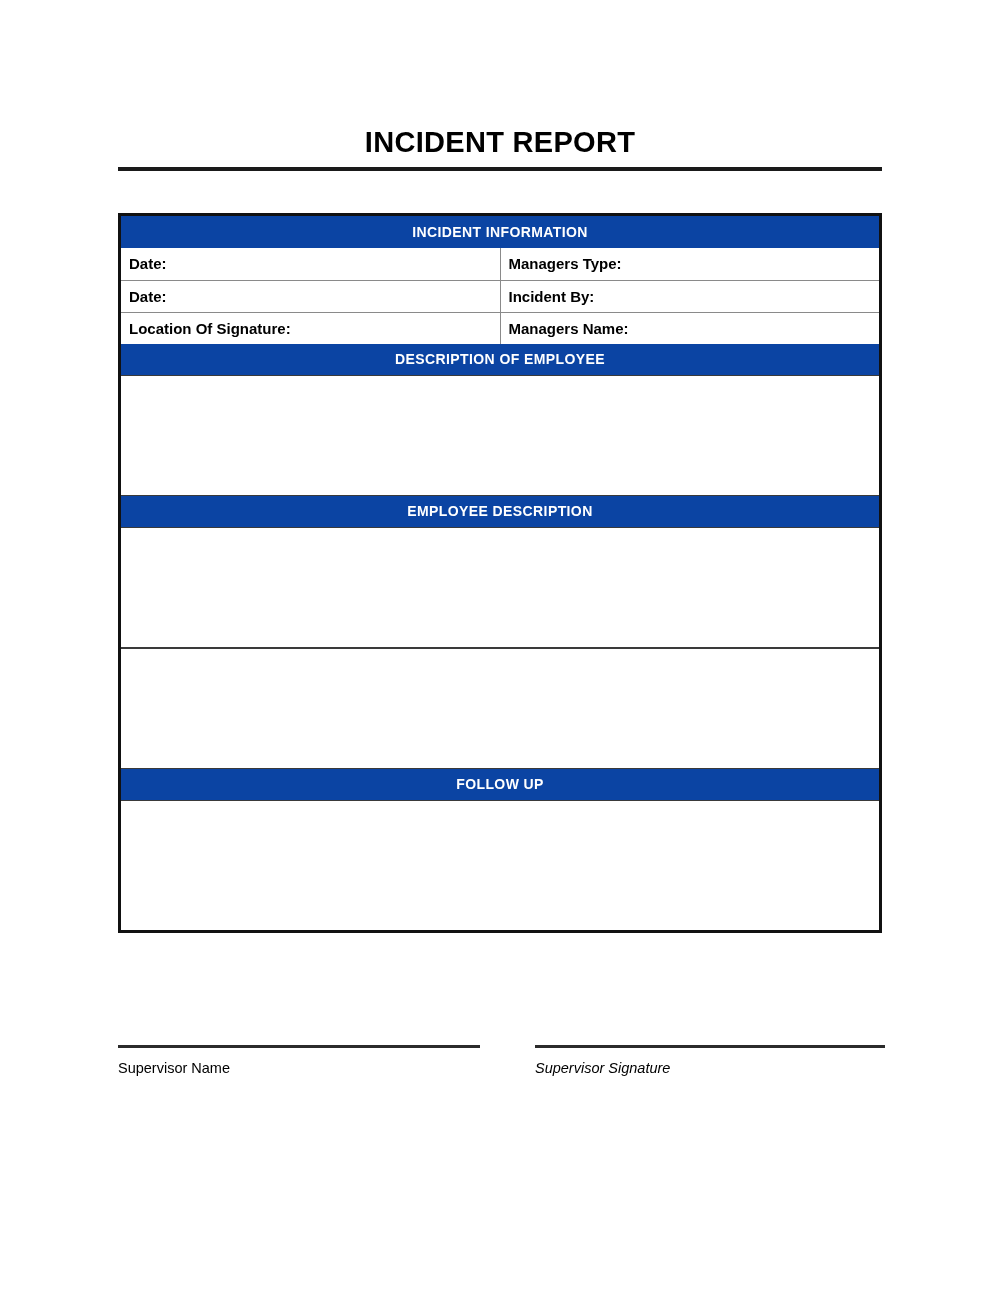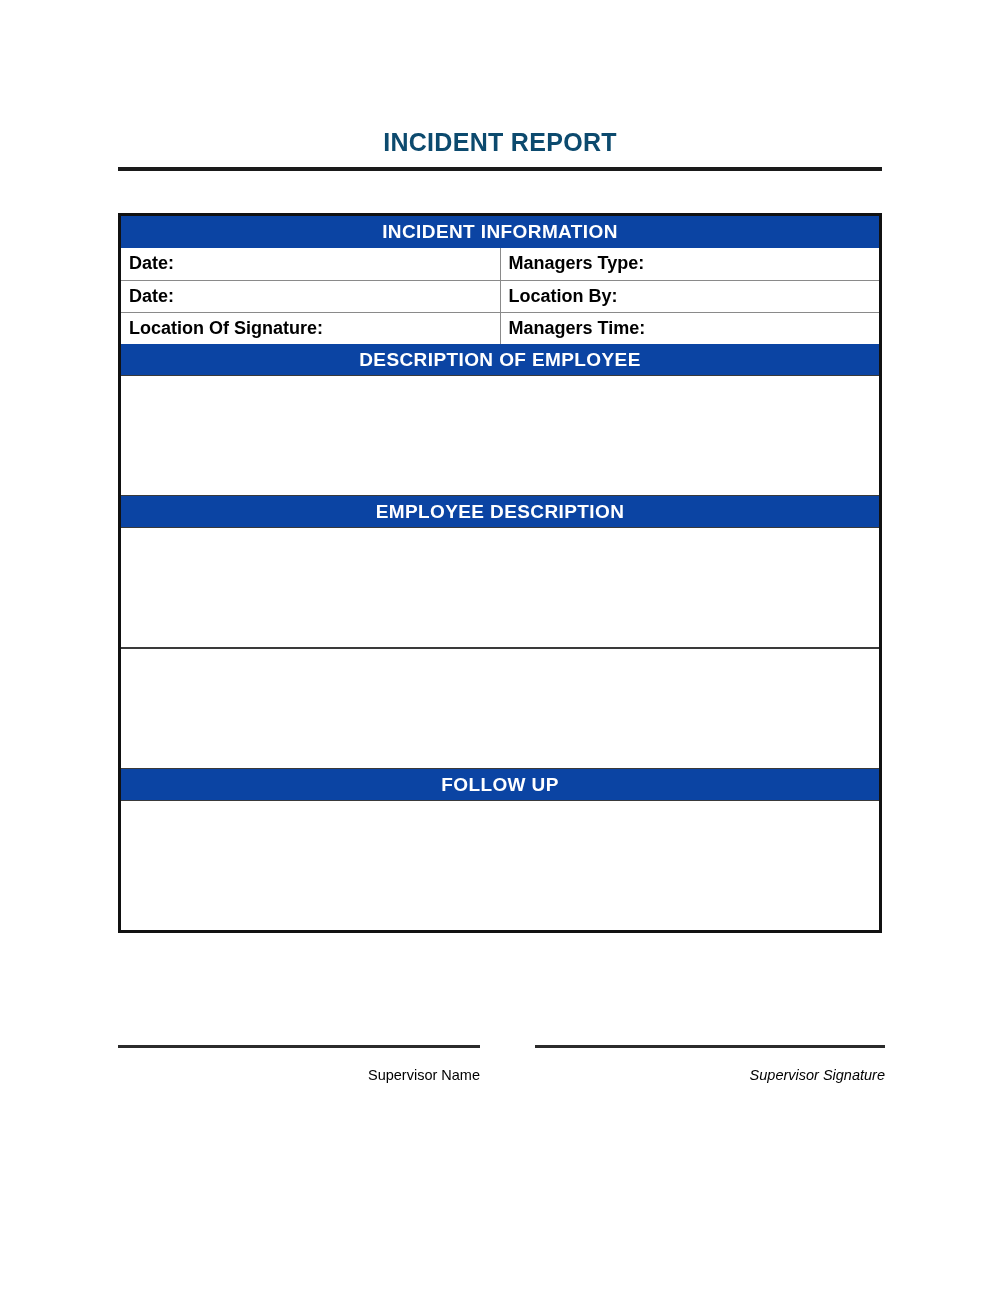--- a/index.html
+++ b/index.html
@@ -24,26 +24,26 @@
   }
 
   
   .title-block {
     position: absolute;
     left: 118px;
     top: 126px;
     width: 764px;
   }
   .doc-title {
-    font-size: 25px;
+    font-size: 29px;
     font-weight: bold;
     text-align: center;
     letter-spacing: 0.3px;
     line-height: 32px;
-    color: #0c4a6e;
+    color: #000000;
   }
   .title-rule {
     margin-top: 9px;
     height: 0;
     border-top: 4px solid #1a1a1a;
     width: 100%;
   }
 
   
   .form-table {
@@ -52,42 +52,42 @@
     top: 213px;
     width: 764px;
     border: 3px solid #111111;
     box-sizing: border-box;
     background: #ffffff;
   }
 
   .band {
     background: #0B44A3;
     color: #ffffff;
-    font-size: 19px;
+    font-size: 14px;
     font-weight: bold;
     text-align: center;
     letter-spacing: 0.4px;
     line-height: 31px;
     height: 31px;
     box-sizing: border-box;
   }
   .band.tall { height: 32px; line-height: 32px; }
 
   .info-rows {
     width: 100%;
     border-collapse: collapse;
     table-layout: fixed;
   }
   .info-rows td {
     height: 32px;
     box-sizing: border-box;
     border-bottom: 1px solid #8a8a8a;
     border-right: 1px solid #8a8a8a;
     padding: 0 0 0 8px;
-    font-size: 18px;
+    font-size: 15px;
     font-weight: bold;
     vertical-align: middle;
     color: #000;
     width: 50%;
   }
   .info-rows td.last-col { border-right: none; }
   .info-rows tr:last-child td { border-bottom: none; }
 
   .writing-area {
     background: #ffffff;
@@ -114,22 +114,22 @@
   }
   .sign-col.left  { left: 0px;   width: 362px; }
   .sign-col.right { left: 417px; width: 350px; font-style: italic; }
 
   .sign-line {
     border-bottom: 3px solid #2b2b2b;
     height: 10px;
     width: 100%;
   }
   .sign-label {
-    margin-top: 17px;
-    text-align: right;
+    margin-top: 10px;
+    text-align: left;
     font-size: 14.5px;
     font-weight: normal;
     color: #000;
     line-height: 20px;
   }
 </style>
 </head>
 <body>
 
 <div class="page">
@@ -144,25 +144,25 @@
     <div class="band tall">INCIDENT INFORMATION</div>
 
     <table class="info-rows">
       <tbody>
         <tr>
           <td>Date:</td>
           <td class="last-col">Managers Type:</td>
         </tr>
         <tr>
           <td>Date:</td>
-          <td class="last-col">Location By:</td>
+          <td class="last-col">Incident By:</td>
         </tr>
         <tr>
           <td>Location Of Signature:</td>
-          <td class="last-col">Managers Time:</td>
+          <td class="last-col">Managers Name:</td>
         </tr>
       </tbody>
     </table>
 
     <div class="band">DESCRIPTION OF EMPLOYEE</div>
     <div class="writing-area h-desc"></div>
 
     <div class="band">EMPLOYEE DESCRIPTION</div>
     <div class="writing-area h-emp"></div>
 

